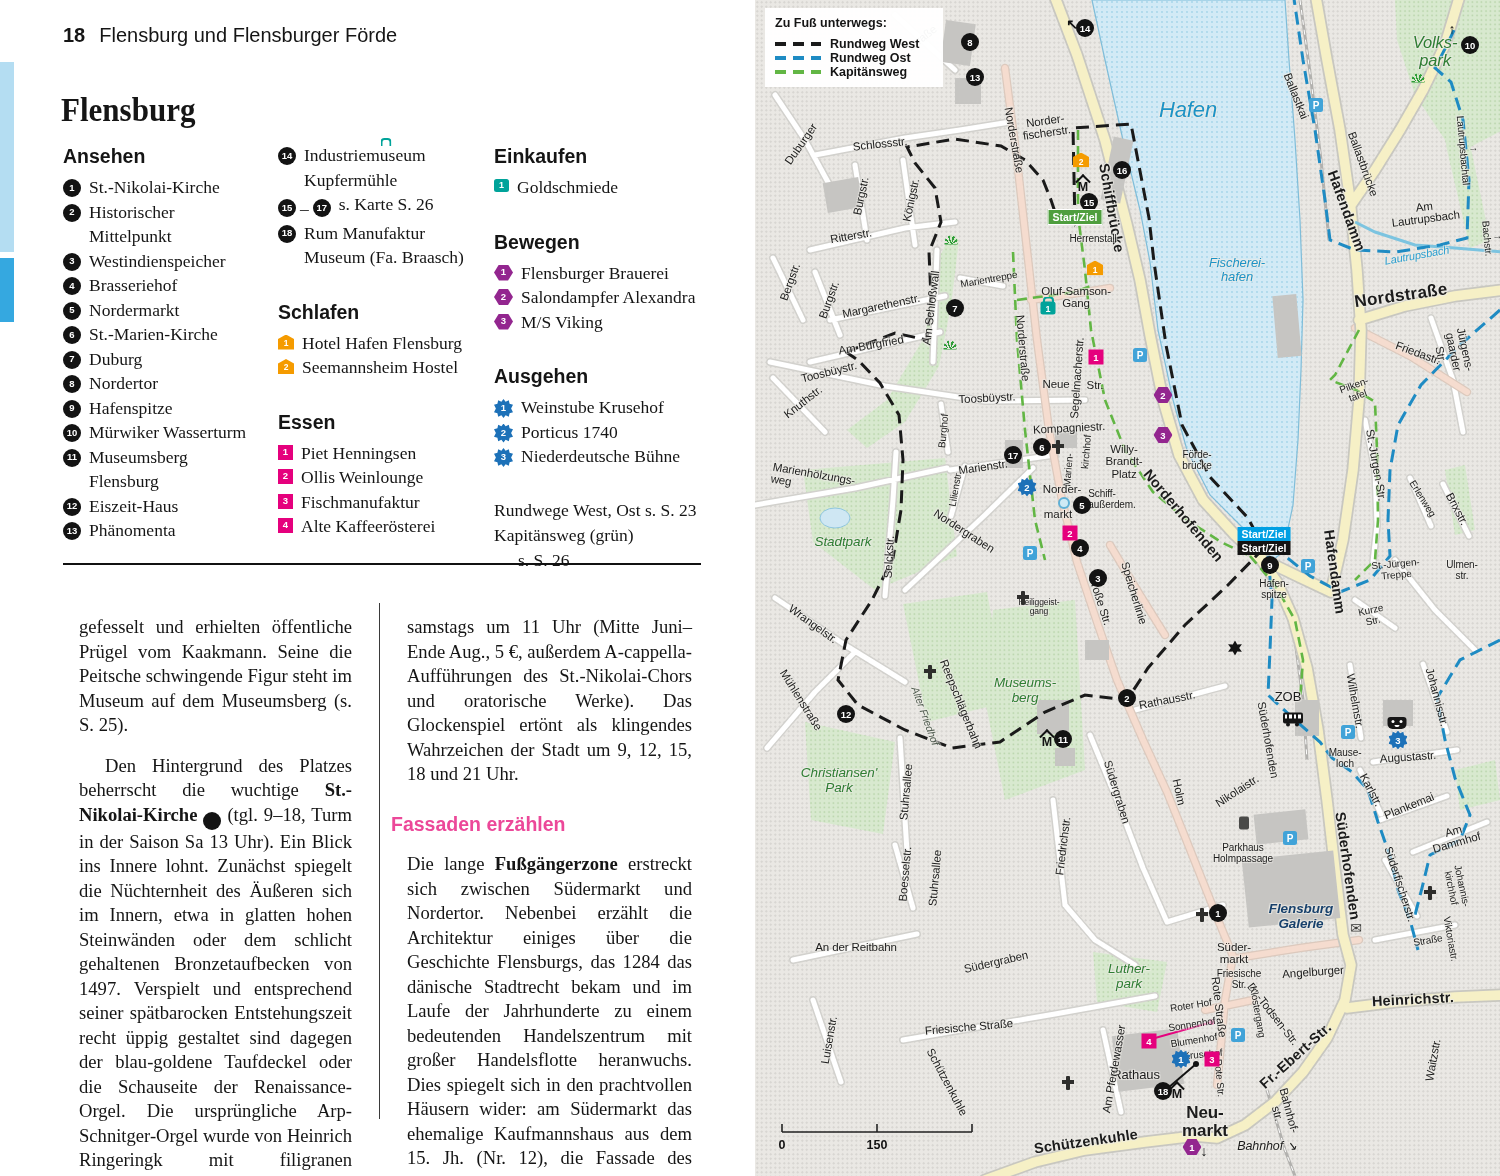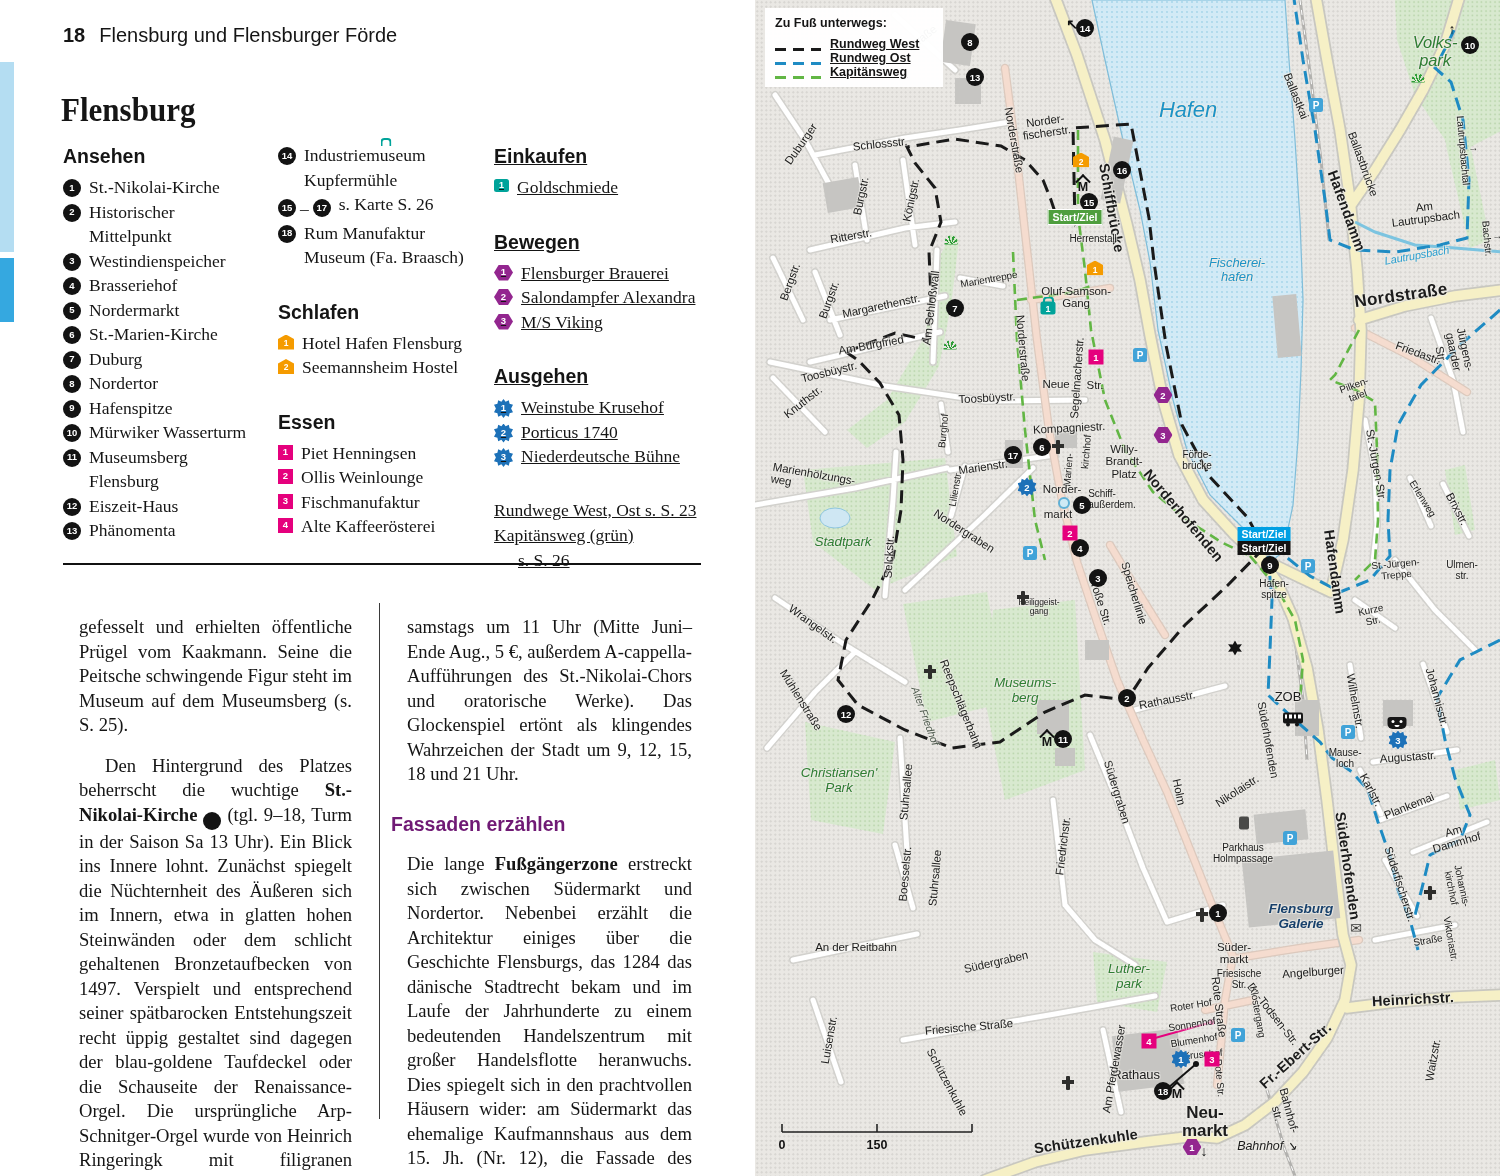--- a/index.html
+++ b/index.html
@@ -10,21 +10,21 @@
   #tab1{top:62px;width:14px;height:190px;background:#b4ddf2;}
   #tab2{top:258px;width:14px;height:64px;background:#35a8e0;}
   #hdr{position:absolute;left:63px;top:24px;font-size:20px;}
   #hdr b{margin-right:14px;}
   #h1{position:absolute;left:61px;top:92px;font-family:"Liberation Serif",serif;
       font-weight:bold;font-size:33px;transform:scaleX(.94);transform-origin:left;}
   #dir{position:absolute;left:63px;top:143px;width:645px;display:flex;}
   .dir-col{flex:none;}
   .dir-col:nth-child(1){width:215px;}
   .dir-col:nth-child(2){width:216px;}
-  .dir-col:nth-child(3){width:214px;text-decoration:underline;}
+  .dir-col:nth-child(3){width:214px;}
   .grp{margin-bottom:0;}
   .grp + .grp{margin-top:29px;}
   .grp-title{font-weight:bold;font-size:19.5px;margin-bottom:6px;line-height:26px;}
   .li{display:flex;align-items:flex-start;font-family:"Liberation Serif",serif;
       font-size:17.5px;line-height:24.5px;}
   .li .lmwrap{margin-top:4px;margin-right:8px;flex:none;display:flex;align-items:center;}
   .li-label{white-space:pre-line;}
   .range-dash{font-family:"Liberation Serif",serif;margin:0 4px;}
   .note-line{font-family:"Liberation Serif",serif;font-size:17.5px;line-height:25px;}
   .grp-note{margin-top:26px;}
@@ -32,21 +32,21 @@
   #rule{position:absolute;left:63px;top:563px;width:638px;height:2px;background:#111;}
   #article{position:absolute;left:63px;top:599px;width:645px;display:flex;}
   .art-col{font-family:"Liberation Serif",serif;font-size:18.6px;line-height:24.5px;
            text-align:justify;hyphens:auto;}
   .art-col p{margin:16px;}
   .art-col p.ind{text-indent:26px;}
   #art-div{width:1px;background:#3a3a3a;margin:4px 11px 0 11px;height:516px;flex:none;}
   .art-col{width:305px;flex:none;}
   .art-col:last-child{width:317px;}
   .subhead{font-family:"Liberation Sans",sans-serif;font-weight:bold;font-size:19.5px;
-           color:#701a75;margin:25px 0 3px 0;text-align:left;}
+           color:#ec4899;margin:25px 0 3px 0;text-align:left;}
   
   .mk{position:absolute;transform:translate(-50%,-50%);display:flex;align-items:center;
       justify-content:center;font-family:"Liberation Sans",sans-serif;font-weight:bold;
       color:#fff;z-index:6;}
   .mk.inl{position:static;transform:none;display:inline-flex;vertical-align:-3px;}
   .mk-sight{width:18px;height:18px;border-radius:50%;background:#131313;font-size:9.5px;}
   .mk-hotel{width:16px;height:15px;background:#f59b00;clip-path:polygon(50% 0,100% 30%,100% 100%,0 100%,0 30%);font-size:8.5px;padding-top:2px;box-sizing:border-box;}
   .mk-food{width:15px;height:15px;background:#e5007d;font-size:9.5px;}
   .mk-shop{width:15px;height:13px;border-radius:2.5px;background:#00a39a;font-size:9px;}
   .mk-shop::before{content:"";position:absolute;top:-5px;left:50%;transform:translateX(-50%);
@@ -109,21 +109,21 @@
   .ml.a-right{text-align:center;}
   .badge{position:absolute;transform:translate(-50%,-50%);font:bold 10.5px "Liberation Sans",sans-serif;
          color:#fff;padding:1px 4px;white-space:nowrap;z-index:6;}
   .badge-green{background:#4f9e3e;border:1px solid #fff;}
   .badge-blue{background:#009fe3;}
   .badge-black{background:#131313;}
   
   #legend{position:absolute;left:10px;top:8px;width:158px;background:rgba(255,255,255,.96);
           padding:8px 10px;z-index:8;}
   #legend .lt{font-weight:bold;font-size:12.5px;margin-bottom:7px;}
-  .leg-row{display:flex;align-items:flex-end;margin:0 0;text-decoration:underline;}
+  .leg-row{display:flex;align-items:center;margin:0 0;}
   .leg-dash{width:46px;height:3.4px;flex:none;margin-right:9px;
             background:repeating-linear-gradient(90deg,var(--c) 0 11px,transparent 11px 18px);}
   .leg-lab{font-weight:bold;font-size:12.5px;}
   
   .sc-lab{position:absolute;font-size:12.5px;font-weight:bold;color:#111;transform:translate(-50%,0);z-index:6;}
 </style>
 </head>
 <body>
 
 <div id="page">

